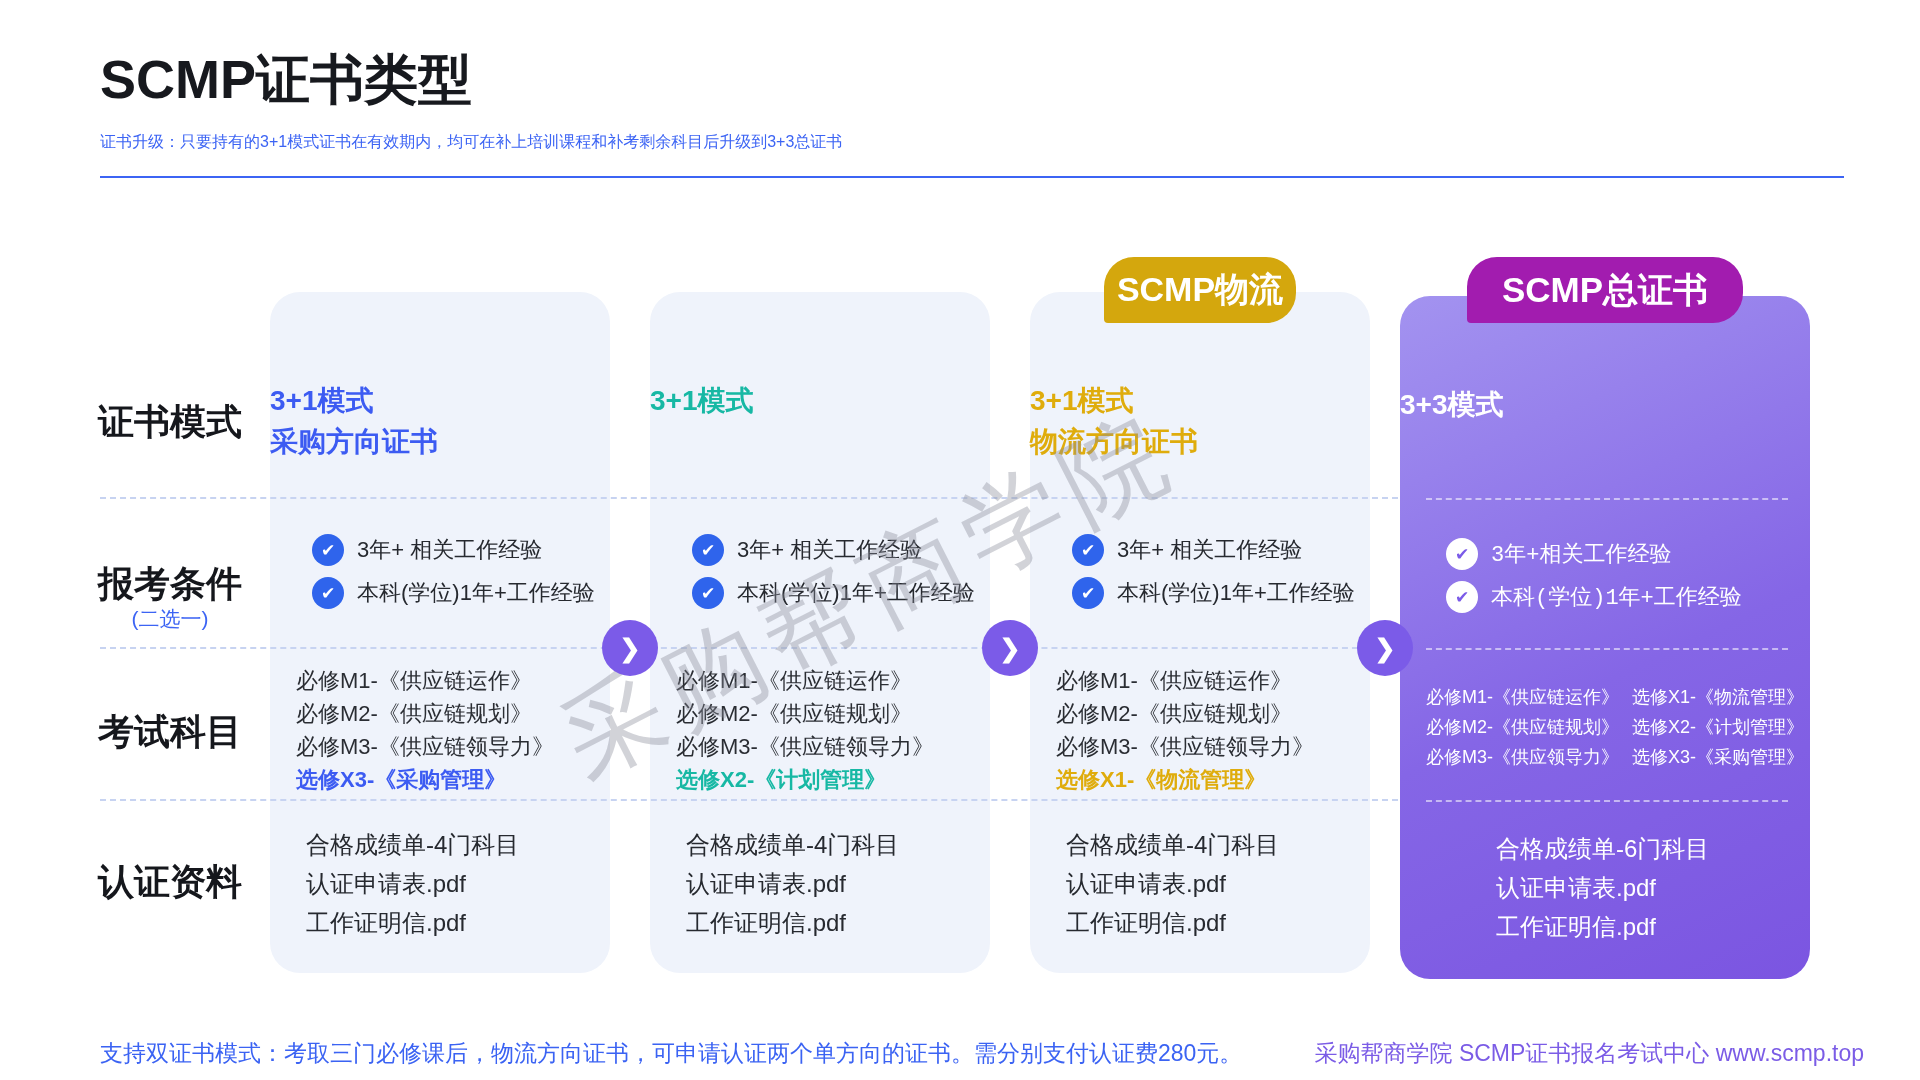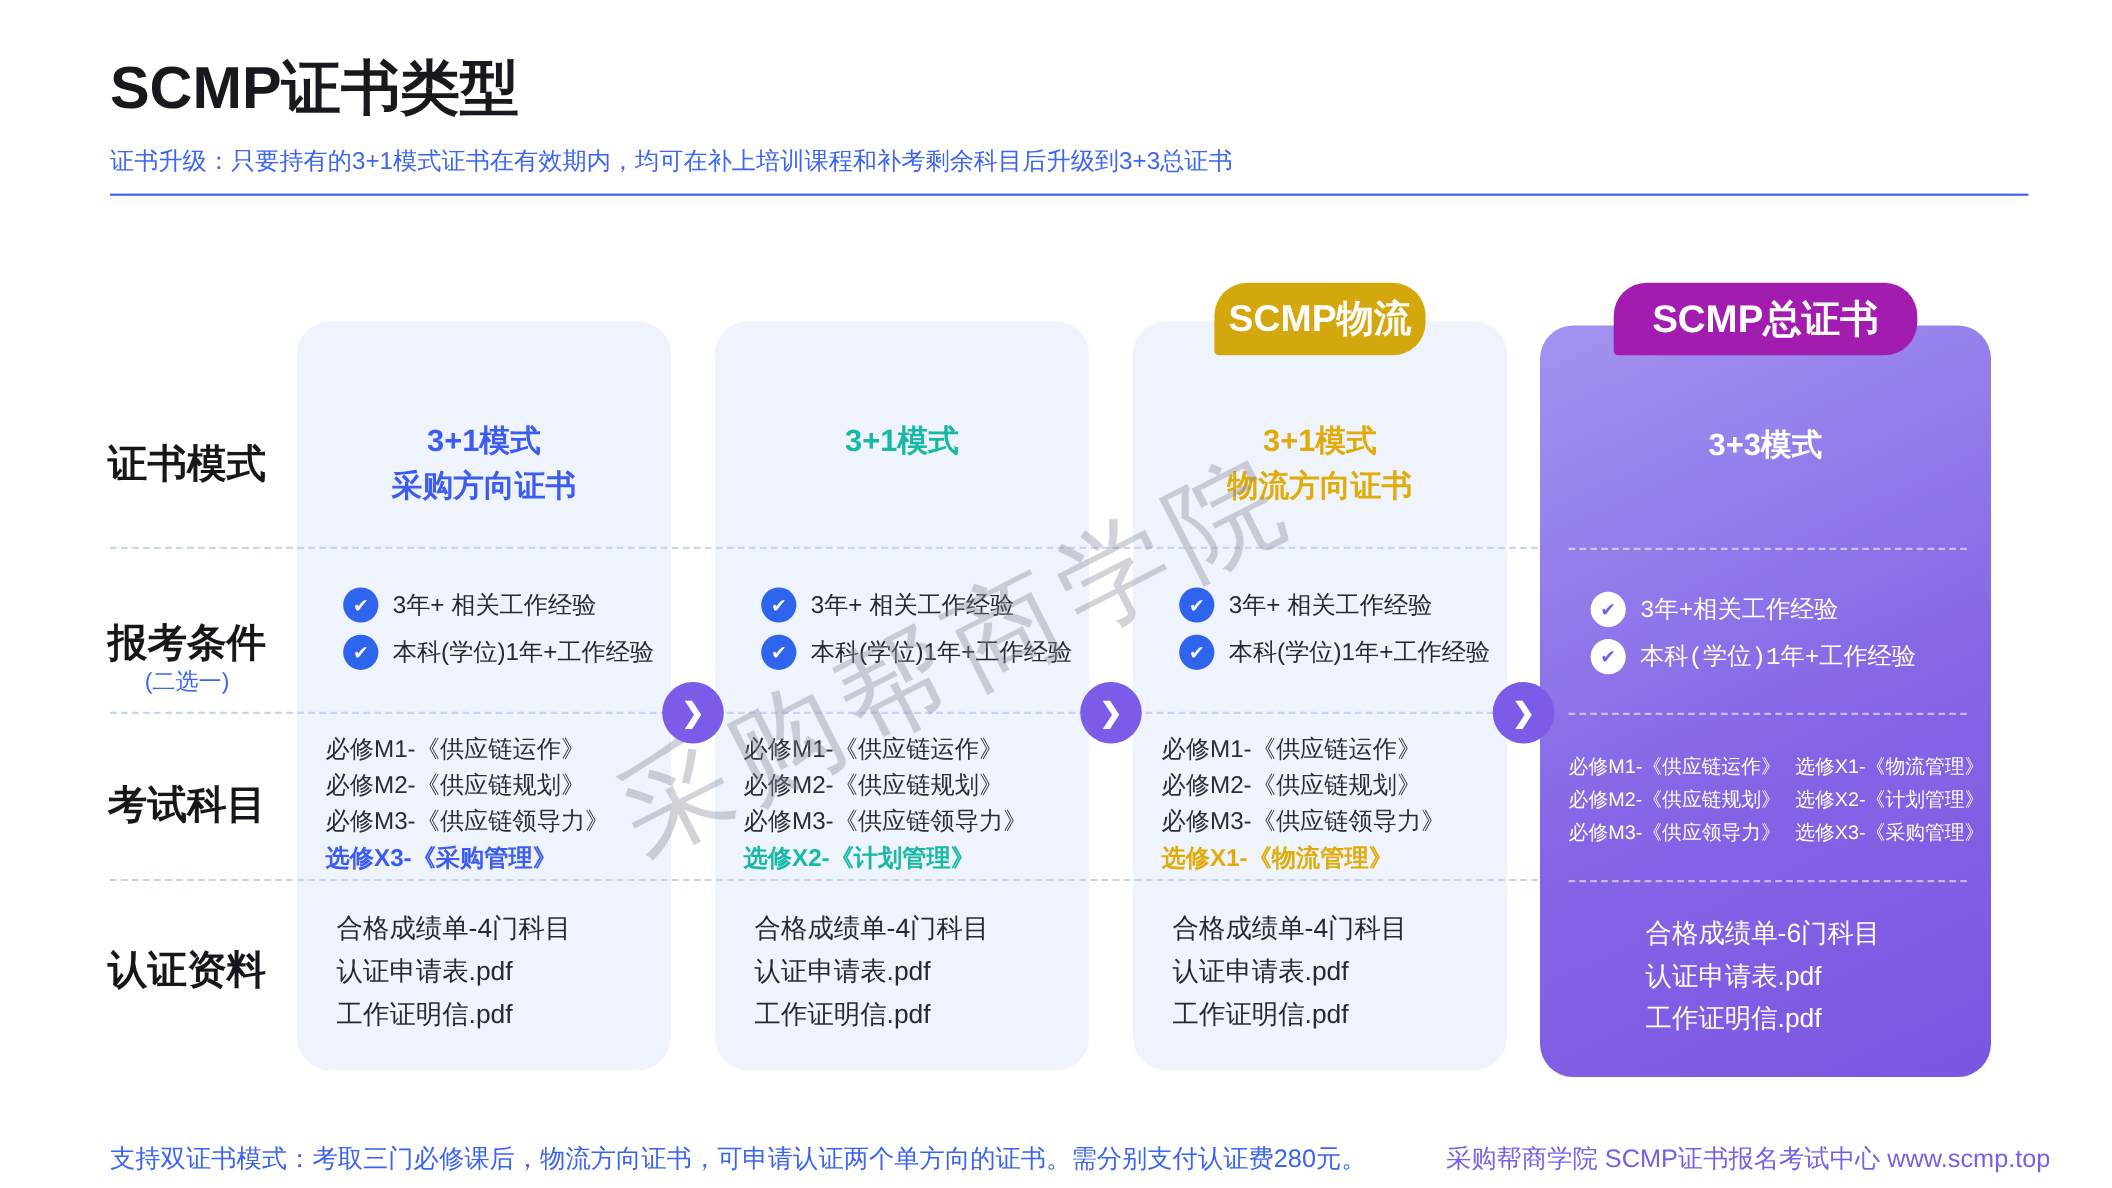--- a/index.html
+++ b/index.html
@@ -1,37 +1,37 @@
 <!DOCTYPE html>
 <html><head>
 <meta charset="utf-8">
 <style>
   html,body{margin:0;padding:0;}
   body{width:1920px;height:1080px;background:#ffffff;position:relative;overflow:hidden;
        font-family:"Liberation Sans",sans-serif;}
   .stage{position:absolute;inset:0;}
 
   .title{position:absolute;left:100px;top:44px;font-size:54px;font-weight:900;color:#17191E;}
-  .subtitle{position:absolute;left:100px;top:132px;font-size:22px;color:#3C64F4;}
+  .subtitle{position:absolute;left:100px;top:132px;font-size:16px;color:#3C64F4;}
   .divider{position:absolute;left:100px;top:176px;width:1744px;height:2px;background:#3C64F4;}
 
   .rowlabel{position:absolute;left:88px;width:164px;text-align:center;font-size:36px;font-weight:800;color:#15171C;z-index:3;}
   .mode-label{top:398px}.cond-label{top:560px}.subj-label{top:708px}.mat-label{top:858px}
   .cond-note{position:absolute;left:88px;width:164px;text-align:center;top:605px;font-size:21px;color:#3C64F4;z-index:3;}
 
   .sep{position:absolute;left:100px;width:1298px;border-top:2px dashed #C7D3F1;z-index:2;}
   .sep1{top:497px}.sep2{top:647px}.sep3{top:799px}
 
   .card{position:absolute;top:292px;height:681px;background:#EFF3FB;border-radius:30px;z-index:1;}
   .card.total{top:296px;height:683px;background:linear-gradient(155deg,#A393F0 0%,#8566E6 55%,#7B55E1 100%);}
 
   .badge{position:absolute;top:257px;height:66px;z-index:5;display:flex;align-items:center;justify-content:center;
          color:#fff;font-weight:700;font-size:34px;border-radius:30px 30px 30px 4px;}
 
-  .mode{position:absolute;top:88px;left:0;right:0;text-align:center;font-size:28px;font-weight:600;line-height:41px;}
+  .mode{position:absolute;top:88px;left:0;right:0;text-align:left;font-size:28px;font-weight:600;line-height:41px;}
 
   .conds{position:absolute;top:242px;left:0;right:0;}
   .cond-row{display:flex;align-items:center;gap:13px;margin-bottom:11px;padding-left:42px;height:32px;}
   .card.total .cond-row{padding-left:46px;}
   .check{width:32px;height:32px;border-radius:50%;flex:0 0 32px;display:flex;align-items:center;justify-content:center;
          font-size:17px;color:#fff;background:#2F64EC;}
   .card.total .check{background:#ffffff;color:#7B5BE8;}
   .cond-text{font-size:22px;color:#26292F;}
   .card.total .cond-text{color:#ffffff;font-family:Liberation Mono, monospace;}
 

